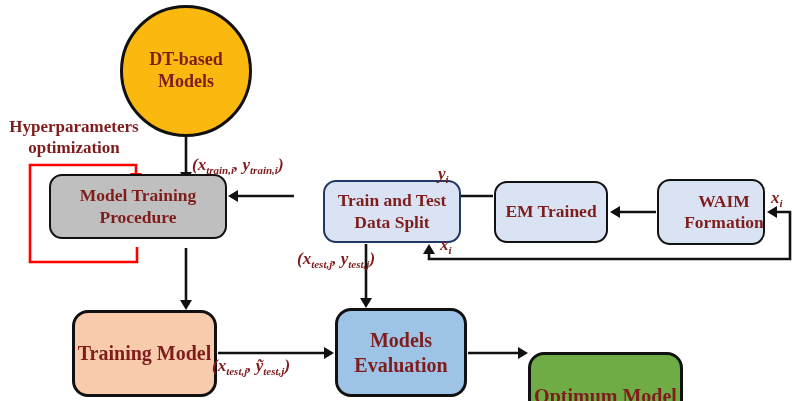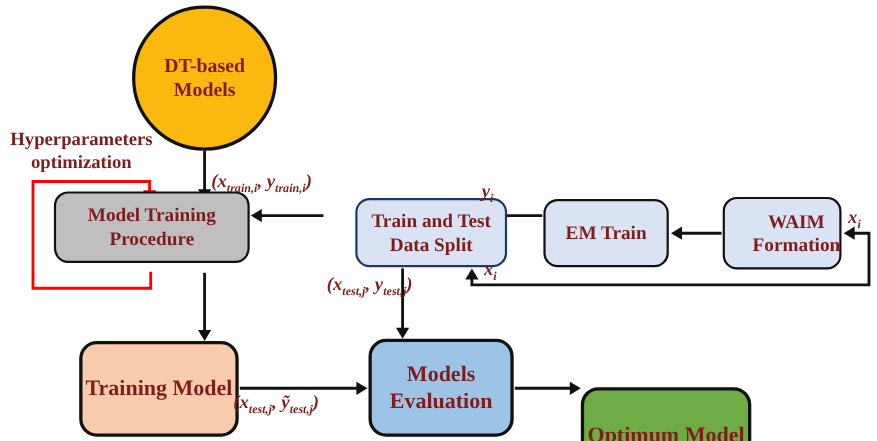--- a/index.html
+++ b/index.html
@@ -92,21 +92,21 @@
     <span>Model Training
 Procedure</span>
   </div>
 
   <div class="node" id="n-split" style="background-color: rgb(218, 227, 243); border-color: rgb(31, 56, 100);">
     <span>Train and Test
 Data Split</span>
   </div>
 
   <div class="node" id="n-em" style="background-color: rgb(218, 227, 243); border-color: rgb(17, 17, 17);">
-    <span>EM Train</span>
+    <span>EM Trained</span>
   </div>
 
   <div class="node" id="n-waim" style="background-color: rgb(218, 227, 243); border-color: rgb(17, 17, 17); padding-left: 26px;">
     <span>WAIM
 Formation</span>
   </div>
 
   <div class="node big" id="n-trained" style="background-color: rgb(248, 203, 173); border-color: rgb(17, 17, 17);">
     <span>Training Model</span>
   </div>

